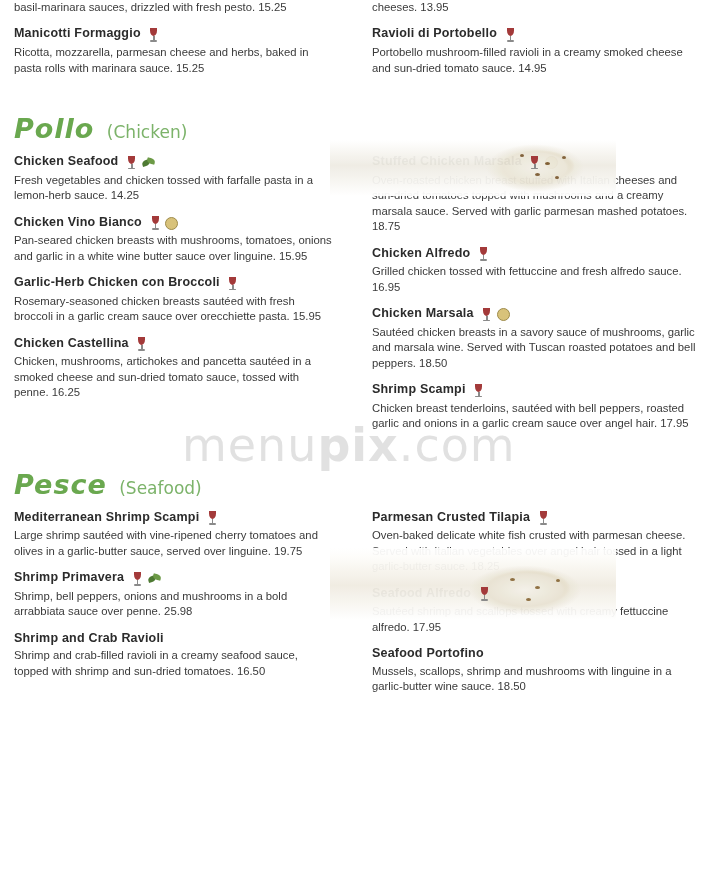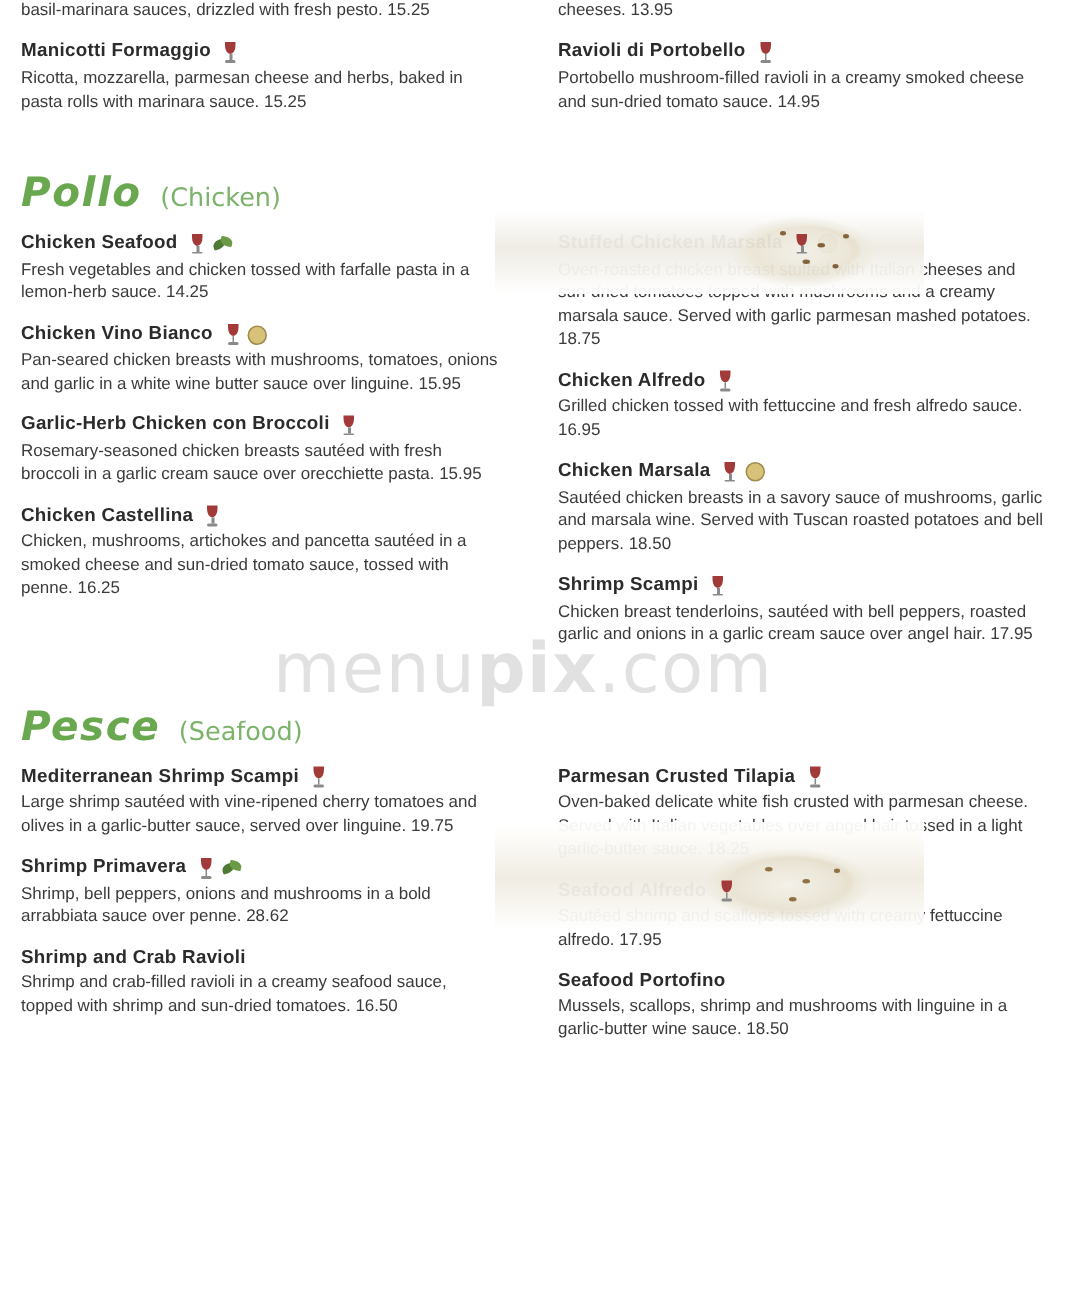--- a/index.html
+++ b/index.html
@@ -326,21 +326,21 @@
       </div>
 
       <div class="item">
         <div class="item-name">
           <span>Shrimp Primavera</span>
           <span class="icons">
             <span class="ico ico-wine"><span class="bowl"></span><span class="stem"></span><span class="base"></span></span>
             <span class="ico ico-leaf"><span class="l1"></span><span class="l2"></span></span>
           </span>
         </div>
-        <div class="item-desc">Shrimp, bell peppers, onions and mushrooms in a bold arrabbiata sauce over penne.  28.62</div>
+        <div class="item-desc">Shrimp, bell peppers, onions and mushrooms in a bold arrabbiata sauce over penne.  25.98</div>
       </div>
 
       <div class="item">
         <div class="item-name">
           <span>Shrimp and Crab Ravioli</span>
         </div>
         <div class="item-desc">Shrimp and crab-filled ravioli in a creamy seafood sauce, topped with shrimp and sun-dried tomatoes. 16.50</div>
       </div>
 
     </div>

